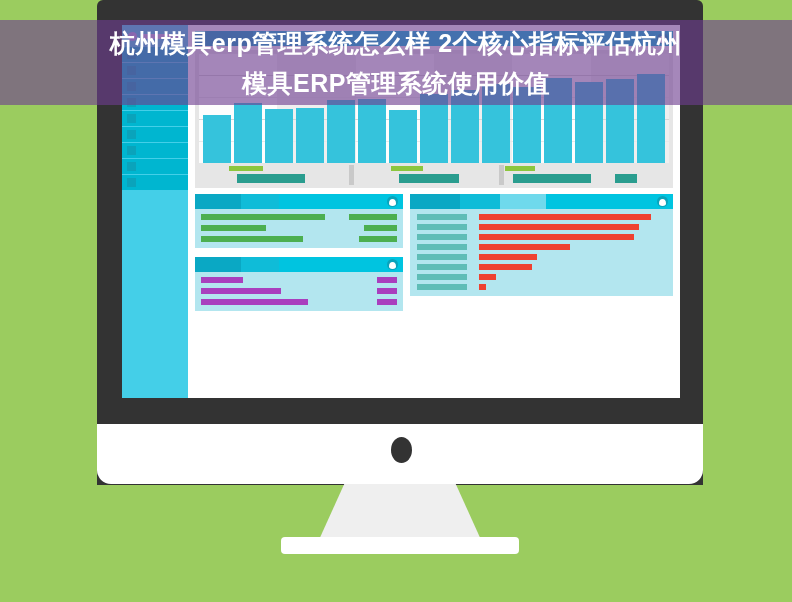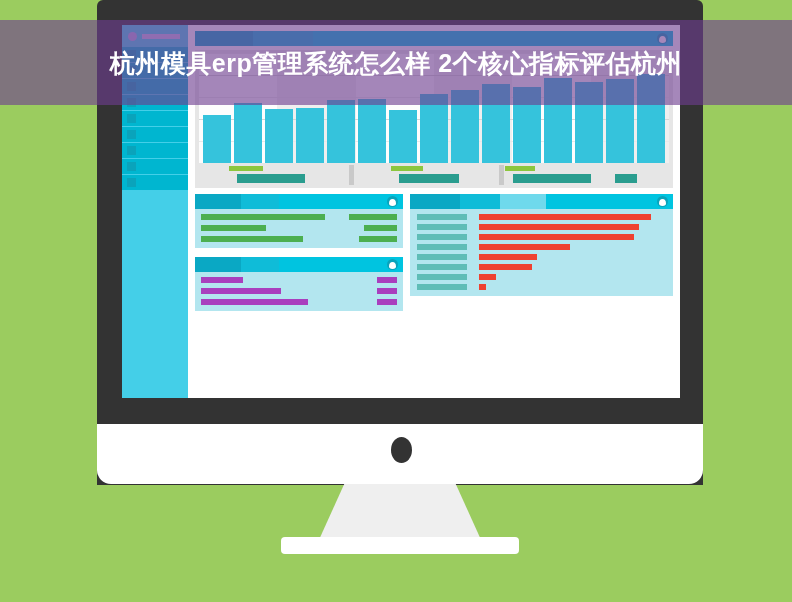--- a/index.html
+++ b/index.html
@@ -486,15 +486,16 @@
               </div>
           </div>
         </div>
 
       </div>
     </div>
   </div>
 
   <div id="title-overlay">
     <div class="title-line">杭州模具erp管理系统怎么样  2个核心指标评估杭州</div>
+    <div class="title-line">模具ERP管理系统使用价值</div>
   </div>
 
 </div>
 
 </body></html>

